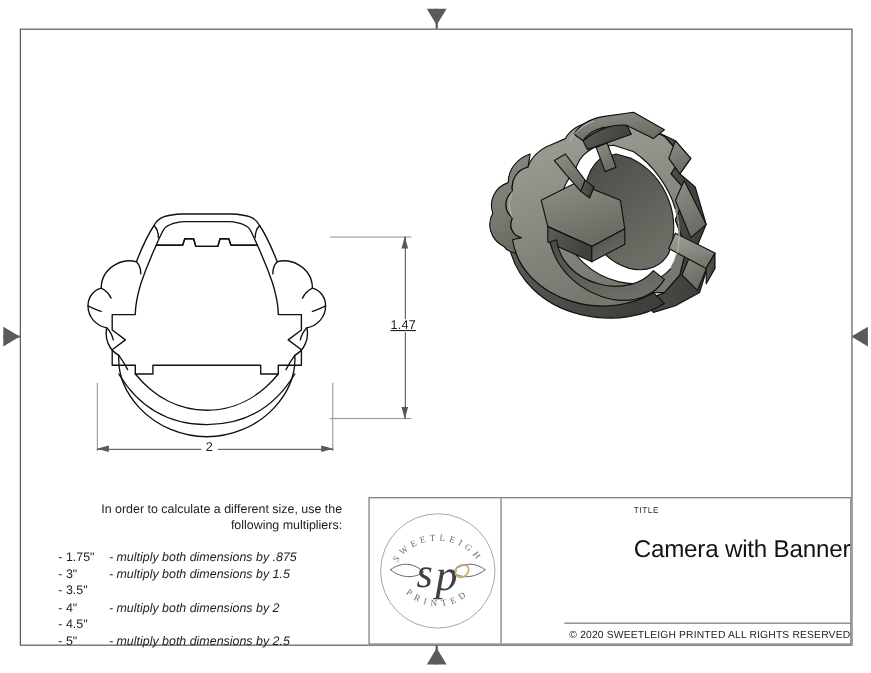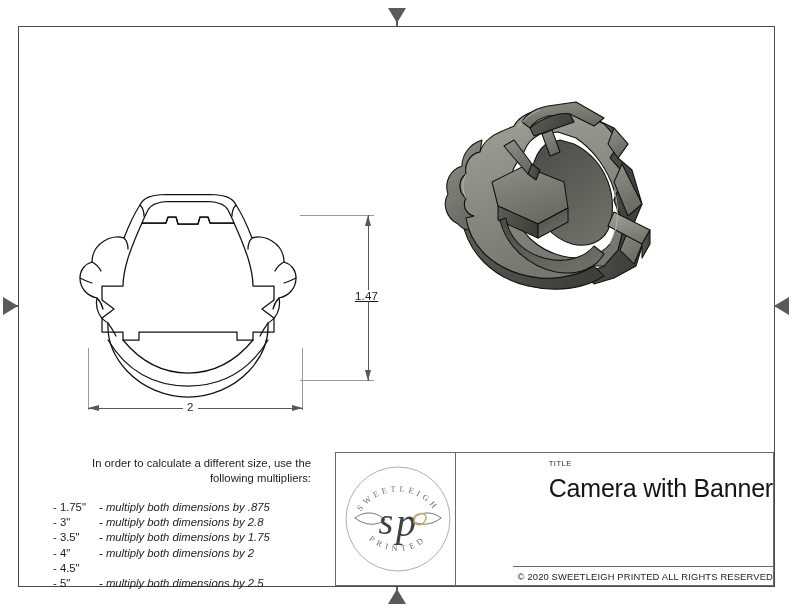--- a/index.html
+++ b/index.html
@@ -178,24 +178,24 @@
     padding: 6px 0 0 6px;
     position: relative;
   }
   #title-label {
     font-size: 7.6px;
     color: #2b2b2e;
     letter-spacing: 0.5px;
     line-height: 9px;
   }
   #title-value {
-    font-size: 25px;
+    font-size: 22px;
     color: #141417;
     line-height: 26px;
-    margin-top: 7px;
+    margin-top: 18px;
     letter-spacing: -0.2px;
   }
   #title-copyright {
     height: 19px;
     flex: none;
     border-top: 1.1px solid #6a6a6e;
     font-size: 9.4px;
     color: #1d1d1f;
     display: flex;
     align-items: center;
@@ -485,25 +485,24 @@
 
   <div id="notes">
     <div id="notes-header">In order to calculate a different size, use the following multipliers:</div>
     <div id="notes-rows">
         <div class="note-row">
           <span class="note-size">- 1.75"</span>
           <span class="note-text">- multiply both dimensions by .875</span>
         </div>
         <div class="note-row">
           <span class="note-size">- 3"</span>
-          <span class="note-text">- multiply both dimensions by 2.8</span>
+          <span class="note-text">- multiply both dimensions by 1.5</span>
         </div>
         <div class="note-row">
           <span class="note-size">- 3.5"</span>
-          <span class="note-text">- multiply both dimensions by 1.75</span>
         </div>
         <div class="note-row">
           <span class="note-size">- 4"</span>
           <span class="note-text">- multiply both dimensions by 2</span>
         </div>
         <div class="note-row">
           <span class="note-size">- 4.5"</span>
         </div>
         <div class="note-row">
           <span class="note-size">- 5"</span>

